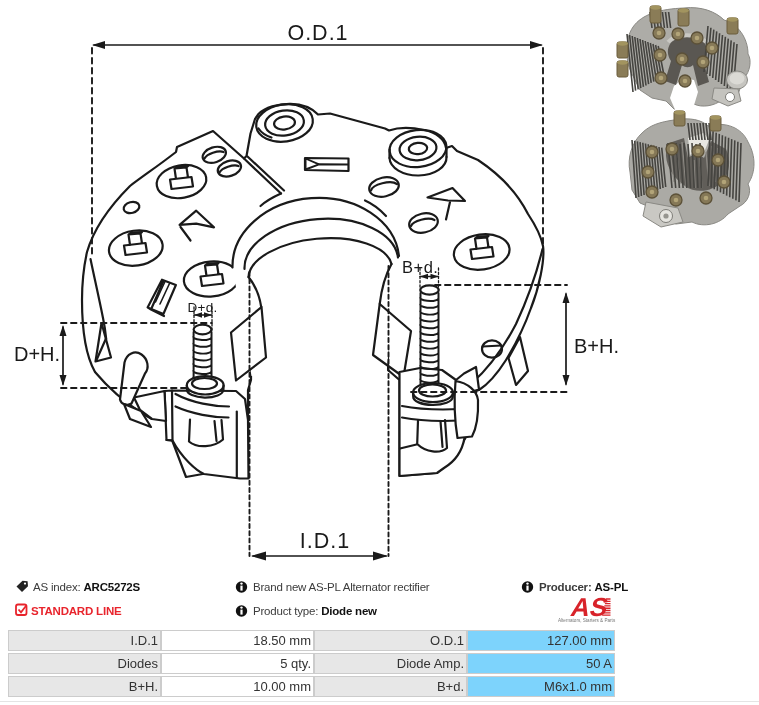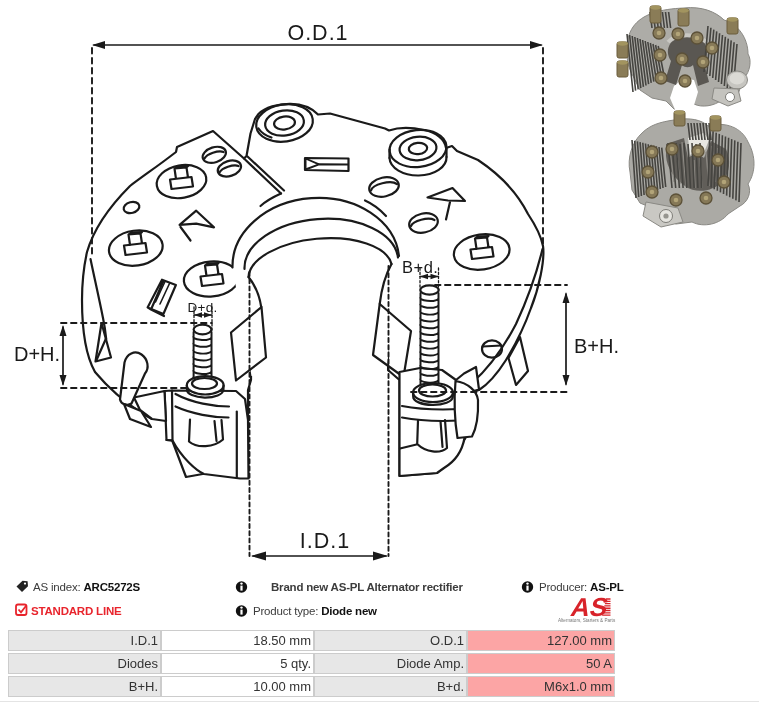--- a/index.html
+++ b/index.html
@@ -4,21 +4,21 @@
 <style>
   html,body{margin:0;padding:0;}
   body{width:759px;height:705px;background:#fff;font-family:"Liberation Sans",sans-serif;overflow:hidden;position:relative;}
   .abs{position:absolute;}
   .meta{font-size:11.5px;letter-spacing:-0.2px;color:#3c3c3c;white-space:nowrap;}
   .meta b{color:#111;}
   table.spec{border-collapse:separate;border-spacing:0 2px;font-size:13px;color:#333;table-layout:fixed;}
   table.spec td{height:19px;padding:0 2px 0 0;text-align:right;vertical-align:middle;border:1px solid #ccc;}
   td.lab{background:#e7e7e7;width:149px;}
   td.val{background:#fff;width:149px;}
-  td.v2{background:#fca5a5;width:144px;margin-left:32px;}
+  td.v2{background:#7dd3fc;width:144px;margin-left:32px;}
 </style>
 </head>
 <body>
 <svg class="abs" style="left:0;top:0" width="759" height="705" viewBox="0 0 759 705">
 <g fill="none" stroke="#1a1a1a" stroke-width="2.2" stroke-linejoin="round" stroke-linecap="round">
 <path fill="#fff" d="M 244,158.5 L 213,131 177,147 176,152 C 158,166 143,176 130,186 C 110,206 94,228 87,252 C 83,270 82,284 82,300 C 82,330 86,356 95,372 C 110,390 126,403 143,414 L 152,419 160,415 170,392 172,440 186,477 225,470 248,478 248,390 251,380 L 251,266 C 255,255 270,246 290,240 L 340,238 C 360,240 380,250 388,263 L 388,370 399.5,380 399.5,476 L 437,473 456,454 466,437 466,394 479,390 C 490,383 499,371 506,360 C 517,342 526,322 531,308 C 539,288 545,260 543,246 C 541,236 536,226 528,214 C 515,188 496,172 478,160 L 457,151 452,146 446,148 C 445,139 436,132.5 424,130 C 412,127.5 398,127.5 389,130.5 L 385,128.5 330,113.5 318,114.5 C 312,108 302,104 290.5,103.8 C 278,103.6 265,107.5 258.5,114 L 255,119 250.5,133.5 246.5,156 Z"></path>
 <path d="M 244.5,159 L 281,193.5 M 247.5,156.5 L 284,190.5"></path>
 <path d="M 281,193.5 C 272,197.5 266,201 260.5,206"></path>
 <path d="M 365,200.5 C 373,204 380,209.5 386,216"></path>
 <path d="M 542.5,249 C 537,272 529,296 516,324 C 504,347 489,368 472,383"></path>
@@ -221,23 +221,23 @@
 <rect x="526.4" y="585.6" width="2.2" height="5" fill="#fff"></rect>
 <circle cx="527.5" cy="583.6" r="1.2" fill="#fff"></circle>
 <g transform="skewX(-14)">
       <text x="723" y="616" font-family="'Liberation Sans',sans-serif" font-size="26" font-weight="bold" fill="#d8232a">AS</text>
     </g>
 <path stroke="#d8232a" stroke-width="1.35" d="M 606.0,599.0 L 610.5,599.0 M 605.45,601.3 L 610.5,601.3 M 604.9,603.6 L 610.5,603.6 M 604.35,605.9 L 610.5,605.9 M 603.8,608.2 L 610.5,608.2 M 603.25,610.5 L 610.5,610.5 M 602.7,612.8 L 610.5,612.8 M 602.15,615.1 L 610.5,615.1"></path>
 <text x="558" y="621.5" font-family="'Liberation Sans',sans-serif" font-size="4.6" fill="#777">Alternators, Starters &amp; Parts</text>
 </svg>
 <div class="abs meta" style="left:33px;top:581px;">AS index:&nbsp;<b>ARC5272S</b></div>
 <div class="abs meta" style="left:31px;top:605px;color:#e8242c;font-weight:bold;">STANDARD LINE</div>
-<div class="abs meta" style="left:271px;top:581px;font-weight:bold;">Brand new AS-PL Alternator rectifier</div>
+<div class="abs meta" style="left:253px;top:581px;">Brand new AS-PL Alternator rectifier</div>
 <div class="abs meta" style="left:253px;top:605px;">Product type:&nbsp;<b>Diode new</b></div>
-<div class="abs meta" style="left:539px;top:581px;">Producer:&nbsp;<b>AS-PL</b></div>
+<div class="abs meta" style="left:539px;top:581px;font-weight:bold;">Producer:&nbsp;<b>AS-PL</b></div>
 <table class="spec abs" style="left:8px;top:628px;">
   <tbody>
       <tr>
         <td class="lab">I.D.1</td>
         <td class="val">18.50 mm</td>
         <td class="lab">O.D.1</td>
         <td class="v2">127.00 mm</td>
       </tr>
   <tr>
         <td class="lab">Diodes</td>

